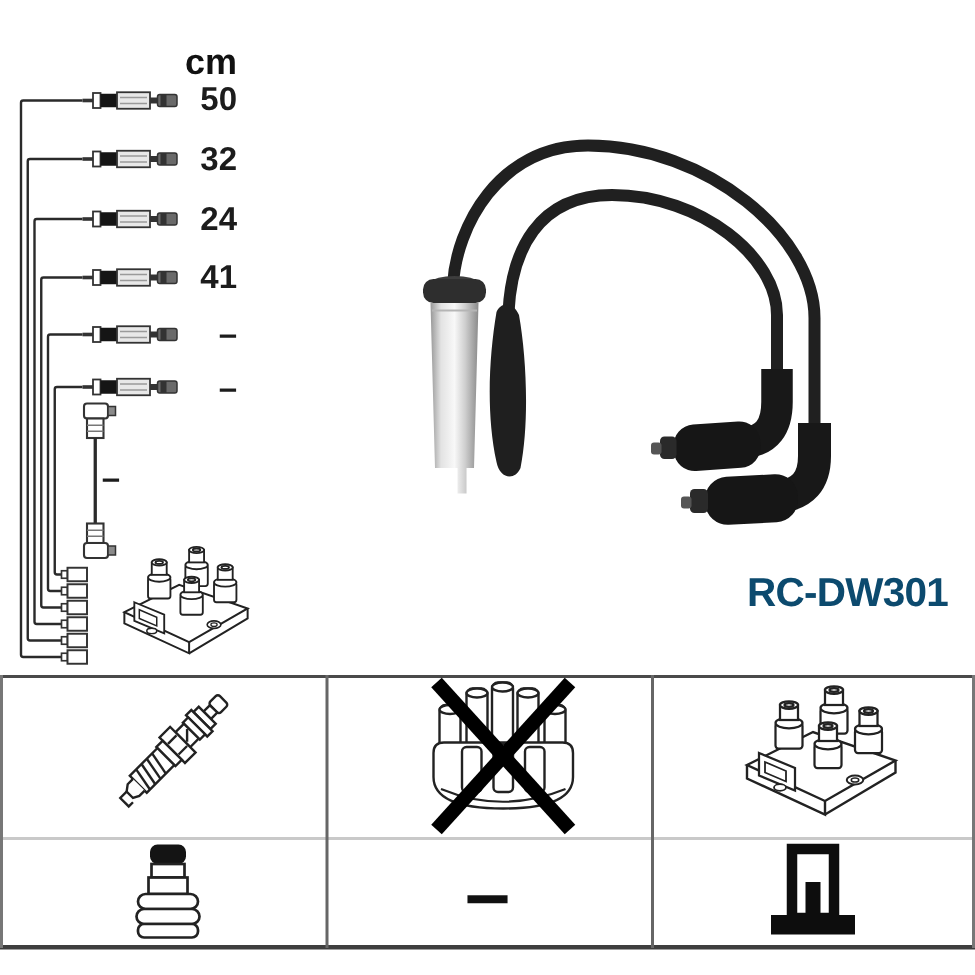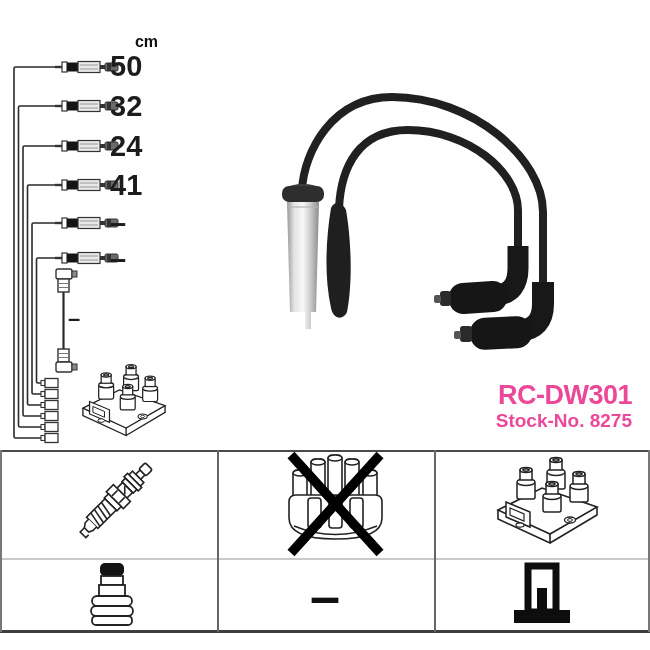--- a/index.html
+++ b/index.html
@@ -1,25 +1,25 @@
 <!DOCTYPE html>
 <html><head>
 <meta charset="utf-8">
 <style>
   html,body{margin:0;padding:0;background:#fff;}
   #canvas{position:relative;width:650px;height:650px;background:#ffffff;overflow:hidden;
           font-family:"Liberation Sans",sans-serif;}
   .abs{position:absolute;}
-  .num{position:absolute;left:110px;width:48px;height:26px;line-height:26px;text-align:left;
-       font-size:29px;font-weight:600;color:#1c1c1c;}
+  .num{position:absolute;left:110px;width:48px;height:26px;line-height:26px;text-align:right;
+       font-size:22px;font-weight:600;color:#1c1c1c;}
   .unit{position:absolute;left:110px;width:48px;height:22px;line-height:22px;text-align:right;
-        font-size:16px;font-weight:700;color:#111;}
+        font-size:24px;font-weight:700;color:#111;}
   .vnum{position:absolute;left:60px;width:28px;height:24px;line-height:24px;text-align:center;
         font-size:22px;font-weight:600;color:#1c1c1c;}
-  .codeblock{position:absolute;right:18px;top:381px;text-align:right;color:#ec4899;}
+  .codeblock{position:absolute;right:18px;top:381px;text-align:right;color:#0c4a6e;}
   .code{font-size:27px;font-weight:700;line-height:28px;letter-spacing:-0.5px;}
   .stock{font-size:19px;font-weight:700;line-height:23px;}
   .tline{position:absolute;background:#4a4a4a;}
   .dashcell{position:absolute;left:285px;top:568px;width:80px;height:55px;display:flex;
             align-items:center;justify-content:center;font-size:54px;font-weight:900;color:#111;}
   svg{display:block;}
 </style>
 </head>
 <body>
 
@@ -164,21 +164,20 @@
       <rect x="62" y="126" width="42" height="16" rx="7" fill="#2e2e2e"></rect>
       <path d="M67,142 H99 L96,252 H91 V269 H85 V252 H70 Z" fill="url(#gb)"></path>
       <line x1="68" y1="147" x2="98" y2="147" stroke="#b5b5b5" stroke-width="1.2"></line>
     </g>
 
     <path d="M111,148 C106,178 104,216 111,248 C113,259 123,261 127,252 C133,222 131,178 126,150 C122,141 114,141 111,148 Z" fill="#1f1f1f"></path>
   </svg>
 
   <div class="codeblock">
     <div class="code">RC-DW301</div>
-    <div class="stock">Stock-No. 8275</div>
   </div>
 
   <div class="tline" style="left:0;top:450px;width:650px;height:2px;"></div>
   <div class="tline" style="left:0;top:558px;width:650px;height:2px;background:#c9c9c9;"></div>
   <div class="tline" style="left:0;top:630px;width:650px;height:2.5px;background:#3e3e3e;"></div>
   <div class="tline" style="left:217px;top:450px;width:2px;height:182px;background:#666;"></div>
   <div class="tline" style="left:434px;top:450px;width:2px;height:182px;background:#666;"></div>
   <div class="tline" style="left:0;top:450px;width:1.5px;height:182px;background:#777;"></div>
   <div class="tline" style="left:648px;top:450px;width:1.5px;height:182px;background:#777;"></div>
 

